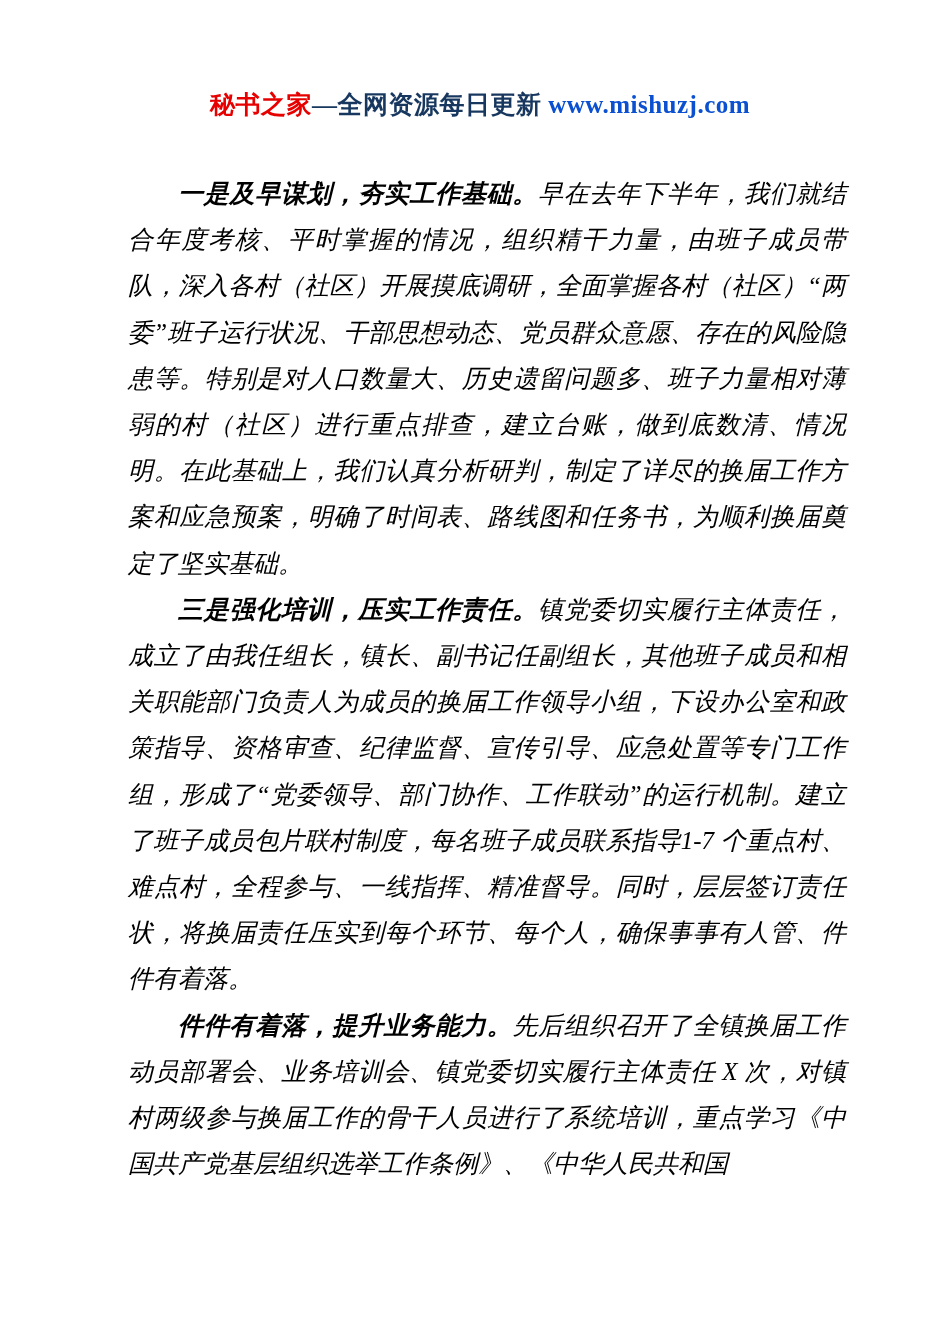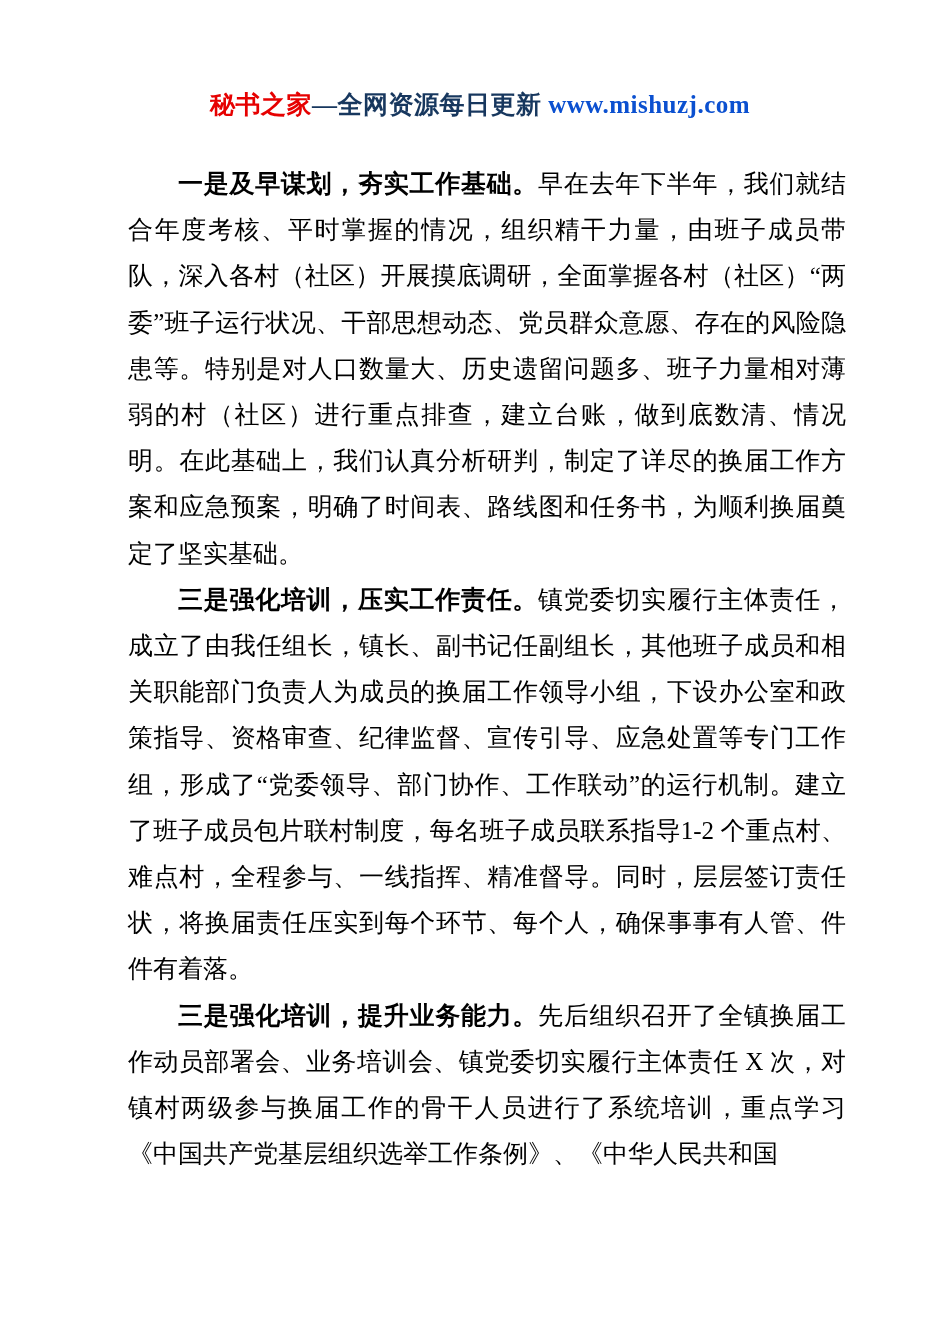--- a/index.html
+++ b/index.html
@@ -23,54 +23,55 @@
     width: 950px;
     height: 1344px;
     padding: 88px 104px 0 128px;
   }
   .doc-header {
     text-align: center;
     font-size: 25px;
     font-weight: bold;
     white-space: nowrap;
     margin-left: -14px;
-    margin-bottom: 40px;
+    margin-bottom: 50px;
     letter-spacing: 0.5px;
   }
   .doc-header .brand { color: var(--brand); }
   .doc-header .tagline { color: var(--tagline); }
   .doc-header .site-url {
     color: var(--link);
     text-decoration: none;
     cursor: pointer;
   }
   .doc-body {
     font-size: 25px;
     line-height: 46.2px;
     text-align: justify;
     color: var(--text);
   }
   .doc-body p {
     text-indent: 2em;
     margin: 0;
+    font-style: italic;
   }
   .doc-body p .lead {
     font-weight: bold;
   }
 </style>
 </head>
 <body>
 
 <div class="page">
 
   <div class="doc-header">
     <span class="brand">秘书之家</span><span class="tagline">—全网资源每日更新 </span><a class="site-url">www.mishuzj.com</a>
   </div>
 
   <div class="doc-body">
     <p><span class="lead">一是及早谋划，夯实工作基础。</span><span>早在去年下半年，我们就结合年度考核、平时掌握的情况，组织精干力量，由班子成员带队，深入各村（社区）开展摸底调研，全面掌握各村（社区）“两委”班子运行状况、干部思想动态、党员群众意愿、存在的风险隐患等。特别是对人口数量大、历史遗留问题多、班子力量相对薄弱的村（社区）进行重点排查，建立台账，做到底数清、情况明。在此基础上，我们认真分析研判，制定了详尽的换届工作方案和应急预案，明确了时间表、路线图和任务书，为顺利换届奠定了坚实基础。</span></p>
 
-    <p><span class="lead">三是强化培训，压实工作责任。</span><span>镇党委切实履行主体责任，成立了由我任组长，镇长、副书记任副组长，其他班子成员和相关职能部门负责人为成员的换届工作领导小组，下设办公室和政策指导、资格审查、纪律监督、宣传引导、应急处置等专门工作组，形成了“党委领导、部门协作、工作联动”的运行机制。建立了班子成员包片联村制度，每名班子成员联系指导1-2 个重点村、难点村，全程参与、一线指挥、精准督导。同时，层层签订责任状，将换届责任压实到每个环节、每个人，确保事事有人管、件件有着落。</span></p>
+    <p><span class="lead">三是强化培训，压实工作责任。</span><span>镇党委切实履行主体责任，成立了由我任组长，镇长、副书记任副组长，其他班子成员和相关职能部门负责人为成员的换届工作领导小组，下设办公室和政策指导、资格审查、纪律监督、宣传引导、应急处置等专门工作组，形成了“党委领导、部门协作、工作联动”的运行机制。建立了班子成员包片联村制度，每名班子成员联系指导1-7 个重点村、难点村，全程参与、一线指挥、精准督导。同时，层层签订责任状，将换届责任压实到每个环节、每个人，确保事事有人管、件件有着落。</span></p>
 
-    <p><span class="lead">三是强化培训，提升业务能力。</span><span>先后组织召开了全镇换届工作动员部署会、业务培训会、镇党委切实履行主体责任 X 次，对镇村两级参与换届工作的骨干人员进行了系统培训，重点学习《中国共产党基层组织选举工作条例》、《中华人民共和国</span></p>
+    <p><span class="lead">件件有着落，提升业务能力。</span><span>先后组织召开了全镇换届工作动员部署会、业务培训会、镇党委切实履行主体责任 X 次，对镇村两级参与换届工作的骨干人员进行了系统培训，重点学习《中国共产党基层组织选举工作条例》、《中华人民共和国</span></p>
   </div>
 
 </div>
 
 </body></html>

